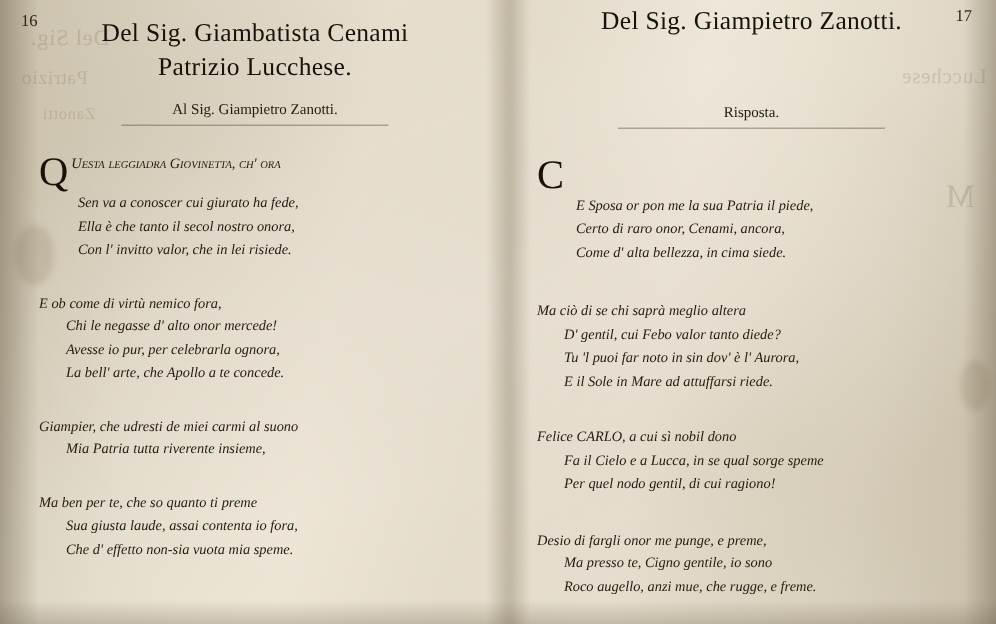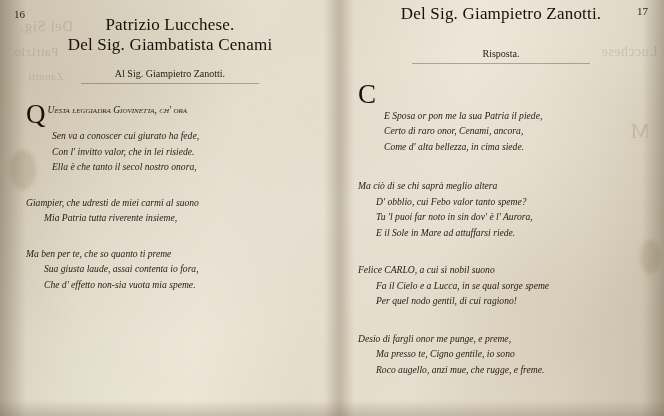--- a/index.html
+++ b/index.html
@@ -151,39 +151,45 @@
   <div class="bleed" style="right:14px; top:118px; font-size:22px; transform:scaleX(-1);">M</div>
 
   <div class="blotch" style="left:10px; top:150px; width:26px; height:40px;"></div>
   <div class="blotch" style="left:640px; top:240px; width:20px; height:34px;"></div>
 
   <div class="page-half" id="left-page">
     <div class="folio" id="folio-left">16</div>
 
     <div class="left-body">
       <div class="title-wrap">
+        <div class="title-line">Del Sig. Giambatista Cenami</div>
         <div class="title-line" style="margin-top:3px;">Patrizio Lucchese.</div>
-        <div class="title-line">Del Sig. Giambatista Cenami</div>
       </div>
 
       <div class="subtitle">Al Sig. Giampietro Zanotti.</div>
       <div class="rule"></div>
 
       <div class="verse-block">
 
         <div class="stanza" style="margin-top:18px;">
           <div class="dropcap-row">
             <span class="dropcap">Q</span>
             <span class="ln firstline">Uesta leggiadra Giovinetta, ch' ora</span>
           </div>
           <div class="ln indent1">Sen va a conoscer cui giurato ha fede,</div>
+          <div class="ln indent1">Ella è che tanto il secol nostro onora,</div>
           <div class="ln indent1">Con l' invitto valor, che in lei risiede.</div>
-          <div class="ln indent1">Ella è che tanto il secol nostro onora,</div>
-        </div>
-
+        </div>
+
+        <div class="stanza" style="margin-top:20px;">
+          <div class="ln">E ob come di virtù nemico fora,</div>
+          <div class="ln indent2">Chi le negasse d' alto onor mercede!</div>
+          <div class="ln indent2">Avesse io pur, per celebrarla ognora,</div>
+          <div class="ln indent2">La bell' arte, che Apollo a te concede.</div>
+        </div>
 
         <div class="stanza" style="margin-top:20px;">
           <div class="ln">Giampier, che udresti de miei carmi al suono</div>
           <div class="ln indent2">Mia Patria tutta riverente insieme,</div>
         </div>
 
         <div class="stanza" style="margin-top:20px;">
           <div class="ln">Ma ben per te, che so quanto ti preme</div>
           <div class="ln indent2">Sua giusta laude, assai contenta io fora,</div>
           <div class="ln indent2">Che d' effetto non-sia vuota mia speme.</div>
@@ -194,43 +200,43 @@
   </div>
 
   <div class="page-half" id="right-page">
     <div class="folio" id="folio-right">17</div>
 
     <div class="right-body">
       <div class="right-title-wrap">
         <div class="title-line">Del Sig. Giampietro Zanotti.</div>
       </div>
 
-      <div class="subtitle" style="margin-top:24px;">Risposta.</div>
+      <div class="subtitle" style="margin-top:46px;">Risposta.</div>
       <div class="rule"></div>
 
       <div class="verse-block">
 
         <div class="stanza" style="margin-top:18px;">
           <div class="dropcap-row">
             <span class="dropcap">C</span>
           </div>
           <div class="ln indent1">E Sposa or pon me la sua Patria il piede,</div>
           <div class="ln indent1">Certo di raro onor, Cenami, ancora,</div>
           <div class="ln indent1">Come d' alta bellezza, in cima siede.</div>
         </div>
 
         <div class="stanza" style="margin-top:24px;">
           <div class="ln">Ma ciò di se chi saprà meglio altera</div>
-          <div class="ln indent2">D' obblio, cui Febo valor tanto speme?</div>
+          <div class="ln indent2">D' gentil, cui Febo valor tanto diede?</div>
           <div class="ln indent2">Tu 'l puoi far noto in sin dov' è l' Aurora,</div>
           <div class="ln indent2">E il Sole in Mare ad attuffarsi riede.</div>
         </div>
 
         <div class="stanza" style="margin-top:22px;">
-          <div class="ln">Felice CARLO, a cui sì nobil suono</div>
+          <div class="ln">Felice CARLO, a cui sì nobil dono</div>
           <div class="ln indent2">Fa il Cielo e a Lucca, in se qual sorge speme</div>
           <div class="ln indent2">Per quel nodo gentil, di cui ragiono!</div>
         </div>
 
         <div class="stanza" style="margin-top:22px;">
           <div class="ln">Desio di fargli onor me punge, e preme,</div>
           <div class="ln indent2">Ma presso te, Cigno gentile, io sono</div>
           <div class="ln indent2">Roco augello, anzi mue, che rugge, e freme.</div>
         </div>
 

